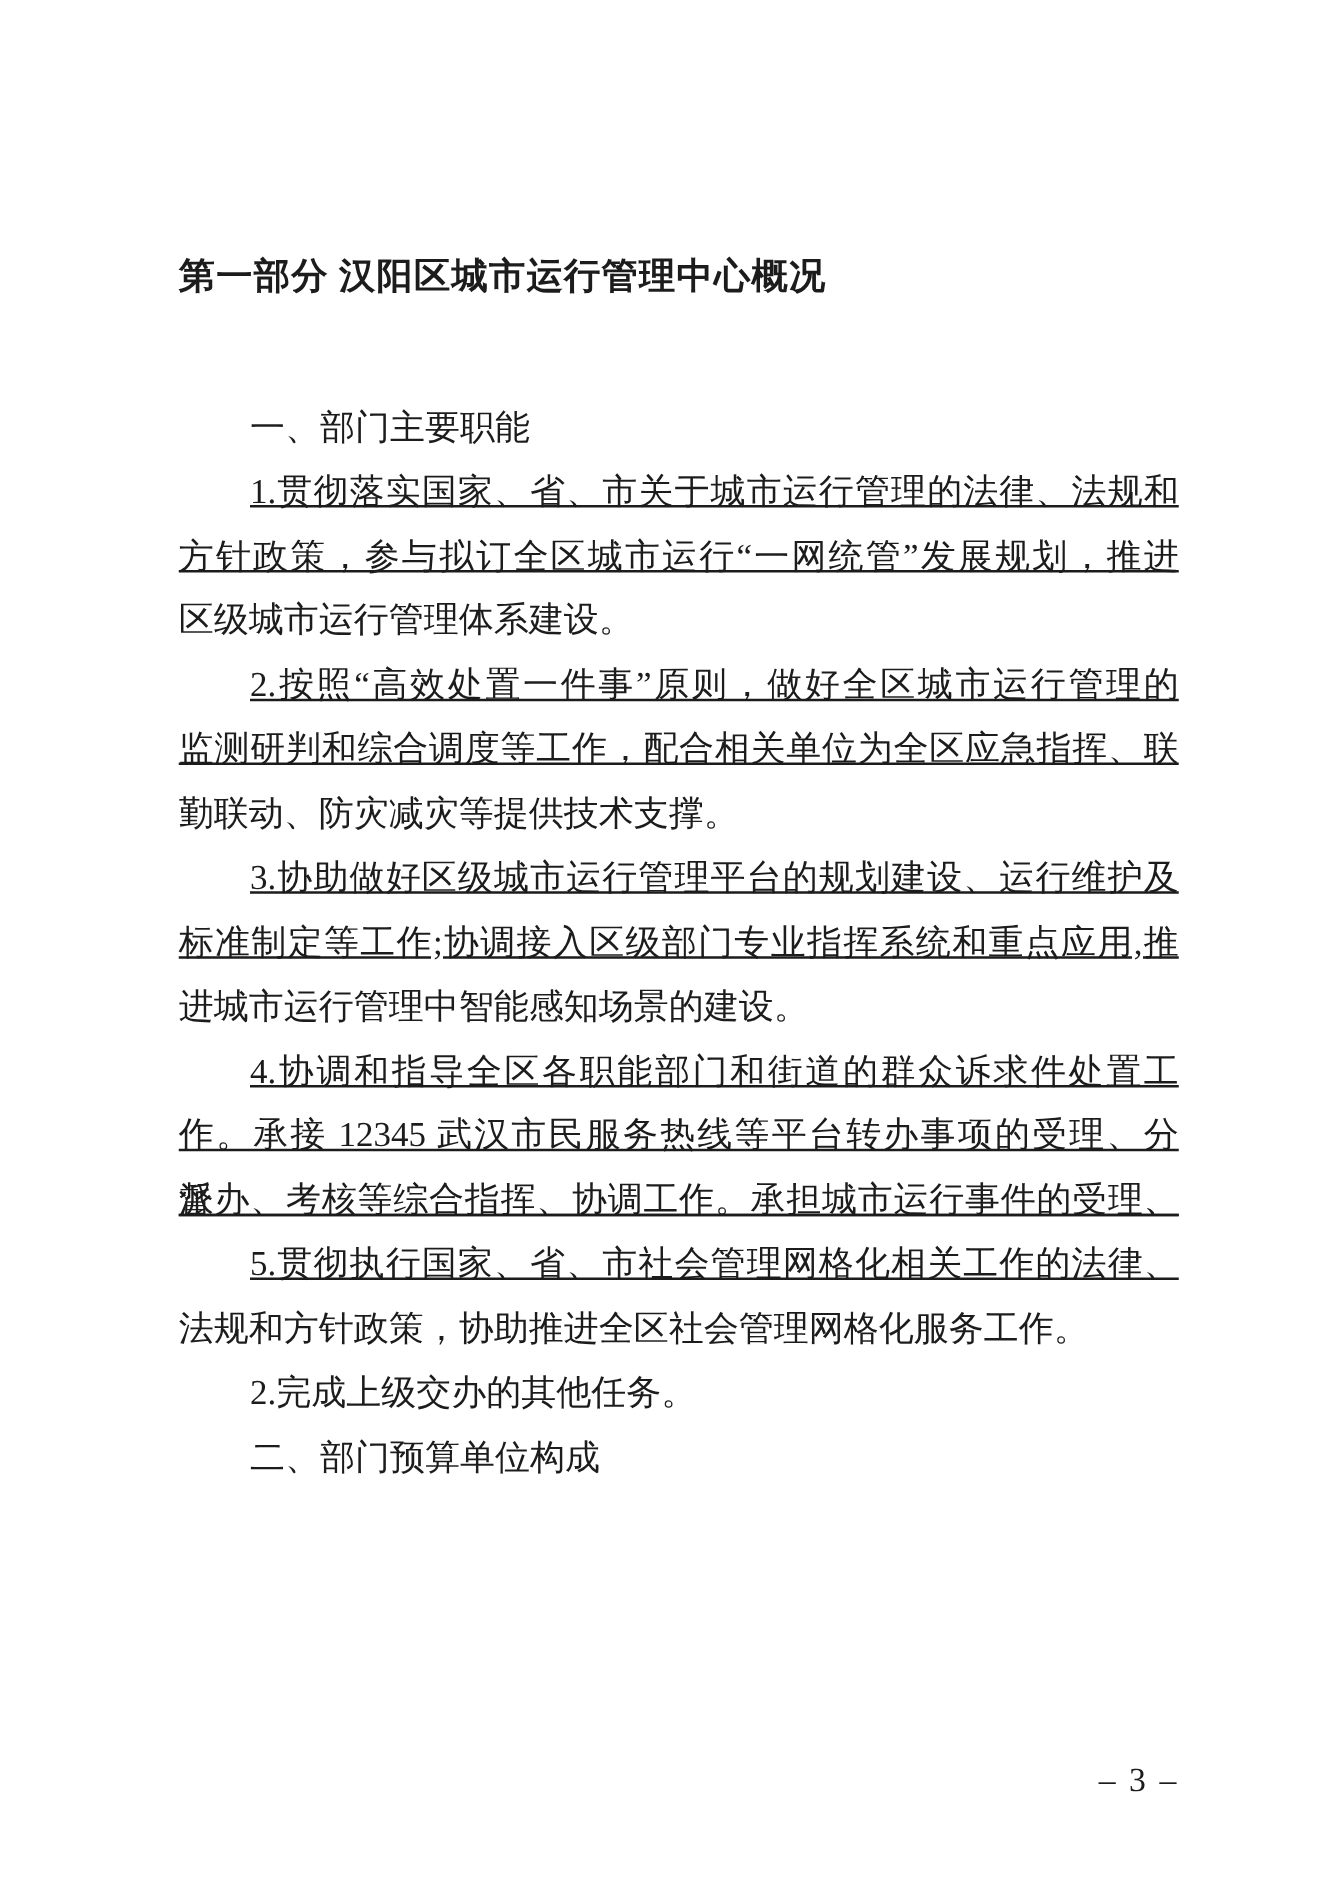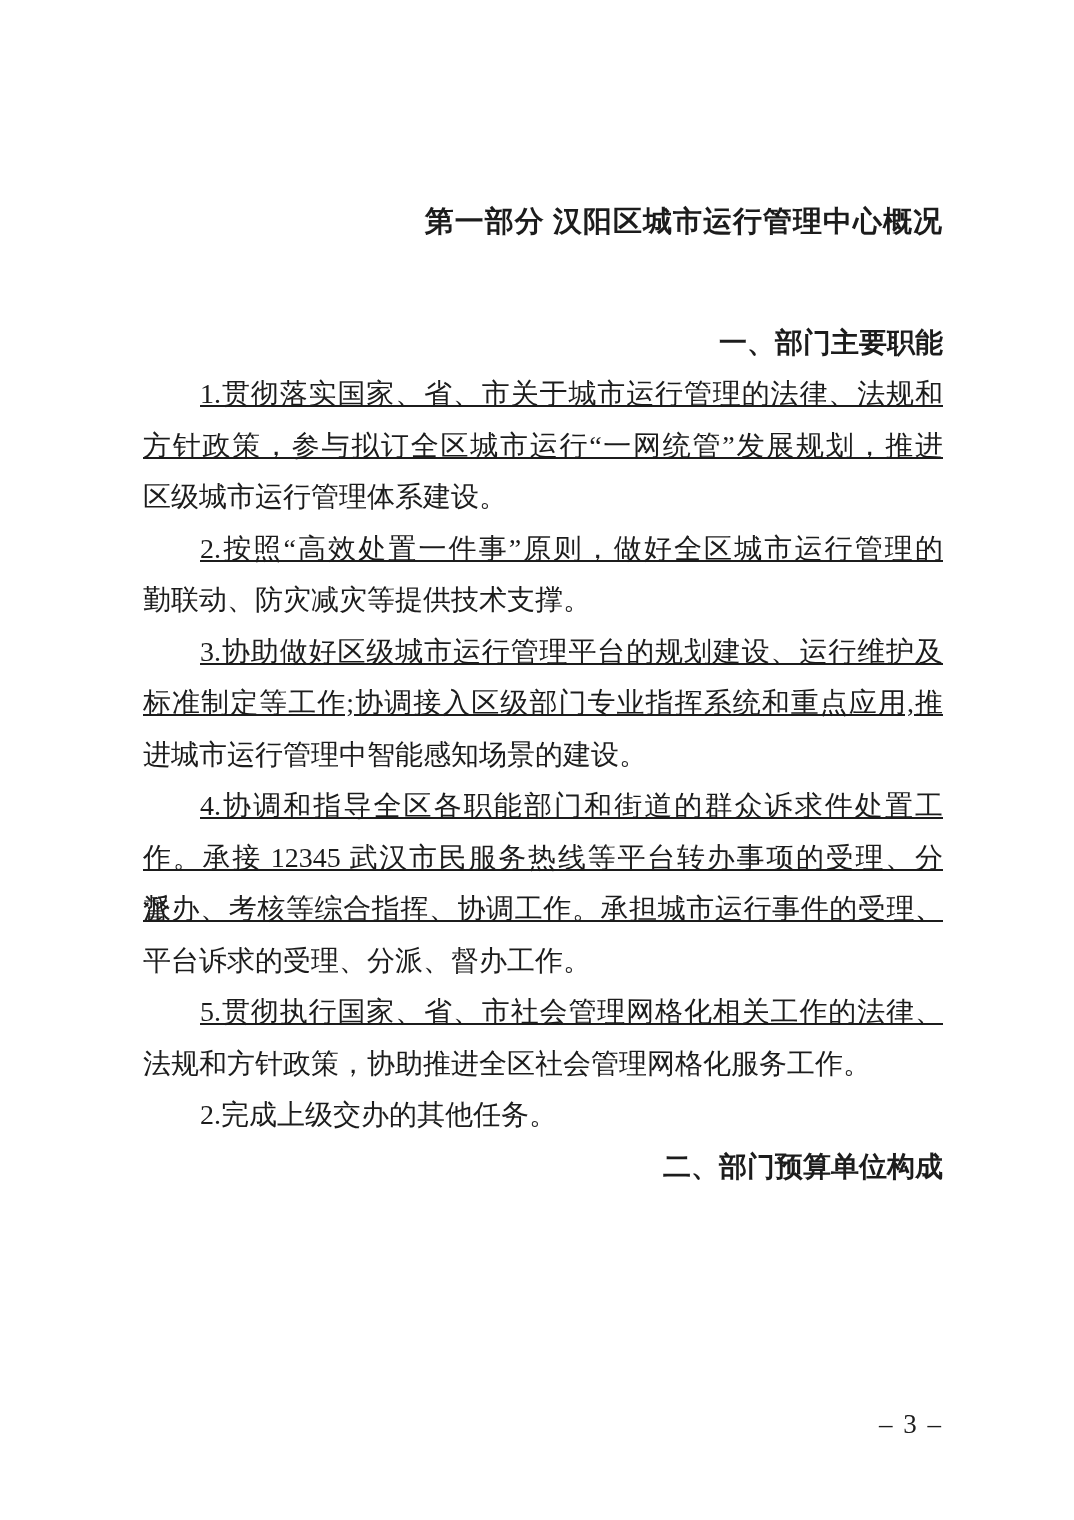--- a/index.html
+++ b/index.html
@@ -20,21 +20,21 @@
   .content {
     position: absolute;
     left: 143px;
     top: 196px;
     width: 800px;
   }
   .doc-title {
     margin: 0 0 69px 0;
     font-size: 29px;
     font-weight: 600;
-    text-align: right;
+    text-align: left;
     line-height: 51.5px;
     white-space: nowrap;
     letter-spacing: 1px;
   }
   .paragraph {
     margin: 0;
     padding: 0;
   }
   .line {
     font-size: 28px;
@@ -46,22 +46,21 @@
   .line.fill {
     white-space: normal;
     text-align: justify;
     text-align-last: justify;
     text-decoration: underline;
   }
   .line.indent {
     text-indent: 57px;
   }
   .line.heading {
-    font-weight: 700;
-    text-align: right;
+    font-weight: 400;
   }
   .page-number {
     position: absolute;
     top: 1406px;
     right: 131px;
     font-size: 27px;
     line-height: 36px;
     letter-spacing: 2px;
   }
 </style>
@@ -73,32 +72,32 @@
     <h1 class="doc-title">第一部分 汉阳区城市运行管理中心概况</h1>
     <div id="blocks">
         <div class="line indent heading">一、部门主要职能</div>
         <div class="paragraph">
           <div class="line indent fill">1.贯彻落实国家、省、市关于城市运行管理的法律、法规和</div>
           <div class="line fill">方针政策，参与拟订全区城市运行“一网统管”发展规划，推进</div>
           <div class="line">区级城市运行管理体系建设。</div>
         </div>
         <div class="paragraph">
           <div class="line indent fill">2.按照“高效处置一件事”原则，做好全区城市运行管理的</div>
+          <div class="line fill">监测研判和综合调度等工作，配合相关单位为全区应急指挥、联</div>
           <div class="line">勤联动、防灾减灾等提供技术支撑。</div>
         </div>
         <div class="paragraph">
           <div class="line indent fill">3.协助做好区级城市运行管理平台的规划建设、运行维护及</div>
           <div class="line fill">标准制定等工作;协调接入区级部门专业指挥系统和重点应用,推</div>
           <div class="line">进城市运行管理中智能感知场景的建设。</div>
         </div>
         <div class="paragraph">
           <div class="line indent fill">4.协调和指导全区各职能部门和街道的群众诉求件处置工</div>
           <div class="line fill">作。承接 12345 武汉市民服务热线等平台转办事项的受理、分派、</div>
           <div class="line fill">督办、考核等综合指挥、协调工作。承担城市运行事件的受理、</div>
-          <div class="line">平台诉求的受理、分派、督办工作。</div>
         </div>
         <div class="paragraph">
           <div class="line indent fill">5.贯彻执行国家、省、市社会管理网格化相关工作的法律、</div>
           <div class="line">法规和方针政策，协助推进全区社会管理网格化服务工作。</div>
         </div>
         <div class="paragraph">
           <div class="line indent">2.完成上级交办的其他任务。</div>
         </div>
         <div class="line indent heading">二、部门预算单位构成</div>
       </div>

